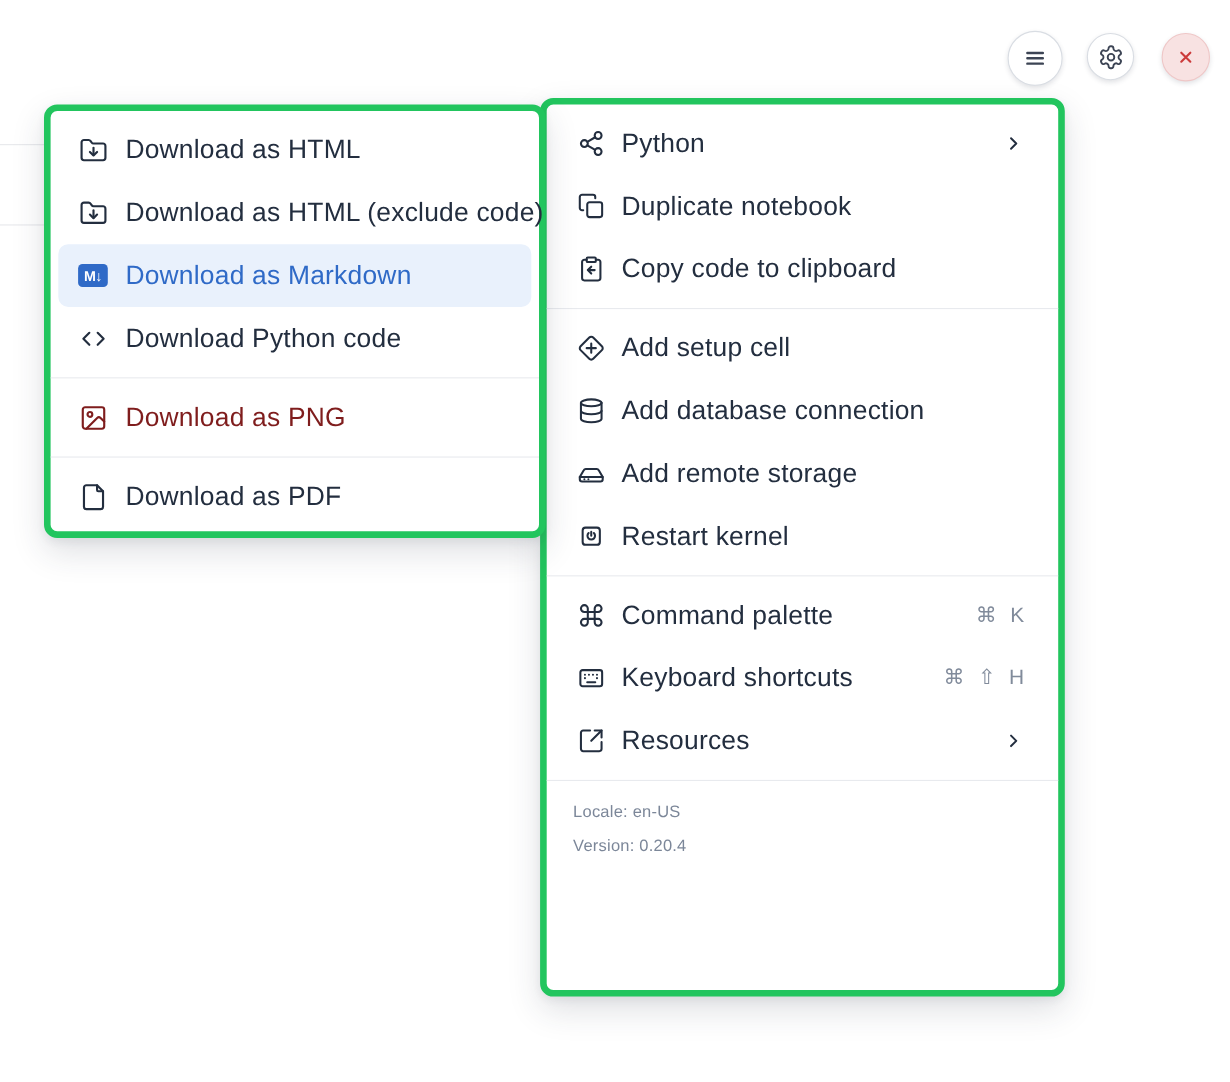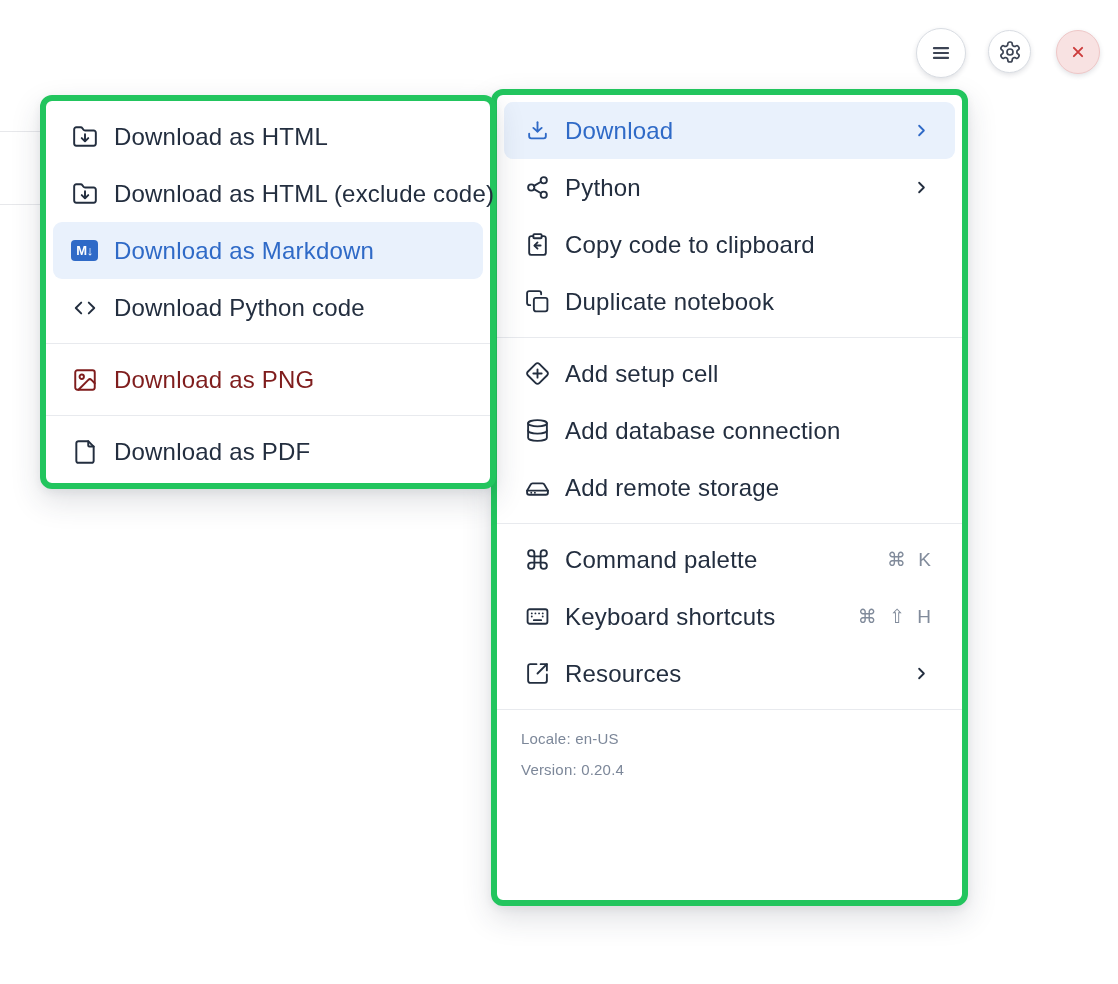--- a/index.html
+++ b/index.html
@@ -94,35 +94,20 @@
   <button class="circle-btn close-btn">
     <span class="icon">
       <svg width="22" height="22" viewBox="0 0 24 24" fill="none" stroke="currentColor" stroke-width="2.1" stroke-linecap="round">
           <path d="M7.5 7.5l9 9M16.5 7.5l-9 9"></path>
         </svg>
     </span>
   </button>
 
   <nav class="menu-panel main-menu">
 
-    <div class="menu-row highlight">
-      <span class="icon">
-        <svg width="25" height="25" viewBox="0 0 24 24" fill="none" stroke="currentColor" stroke-width="1.8" stroke-linecap="round" stroke-linejoin="round">
-            <path d="M12 4v9"></path>
-            <path d="m8 9.5 4 3.5 4-3.5"></path>
-            <path d="M4 15v2.5a2 2 0 0 0 2 2h12a2 2 0 0 0 2-2V15"></path>
-          </svg>
-      </span>
-      <span class="label">Download</span>
-      <span class="chevron">
-        <svg width="19" height="19" viewBox="0 0 24 24" fill="none" stroke="currentColor" stroke-width="2.3" stroke-linecap="round" stroke-linejoin="round">
-            <path d="m9 18 6-6-6-6"></path>
-          </svg>
-      </span>
-    </div>
 
     <div class="menu-row">
       <span class="icon">
         <svg width="25" height="25" viewBox="0 0 24 24" fill="none" stroke="currentColor" stroke-width="1.8" stroke-linecap="round" stroke-linejoin="round">
             <circle cx="18" cy="5" r="3"></circle>
             <circle cx="6" cy="12" r="3"></circle>
             <circle cx="18" cy="19" r="3"></circle>
             <path d="m8.59 13.51 6.83 3.98M15.41 6.51l-6.82 3.98"></path>
           </svg>
       </span>
@@ -131,39 +116,39 @@
         <svg width="19" height="19" viewBox="0 0 24 24" fill="none" stroke="currentColor" stroke-width="2.3" stroke-linecap="round" stroke-linejoin="round">
             <path d="m9 18 6-6-6-6"></path>
           </svg>
       </span>
     </div>
 
 
     <div class="menu-row">
       <span class="icon">
         <svg width="25" height="25" viewBox="0 0 24 24" fill="none" stroke="currentColor" stroke-width="1.8" stroke-linecap="round" stroke-linejoin="round">
+            <rect width="13" height="13" x="8.5" y="8.5" rx="2"></rect>
+            <path d="M5 15.5H4a2 2 0 0 1-2-2V4a2 2 0 0 1 2-2h9.5a2 2 0 0 1 2 2v1"></path>
+          </svg>
+      </span>
+      <span class="label">Duplicate notebook</span>
+    </div>
+
+    <div class="menu-row">
+      <span class="icon">
+        <svg width="25" height="25" viewBox="0 0 24 24" fill="none" stroke="currentColor" stroke-width="1.8" stroke-linecap="round" stroke-linejoin="round">
             <rect width="8" height="4" x="8" y="2" rx="1"></rect>
             <path d="M8 4H6a2 2 0 0 0-2 2v14a2 2 0 0 0 2 2h12a2 2 0 0 0 2-2V6a2 2 0 0 0-2-2h-2"></path>
             <path d="M15 13H9.5"></path>
             <path d="m12 10-3 3 3 3"></path>
           </svg>
       </span>
       <span class="label">Copy code to clipboard</span>
     </div>
 
-    <div class="menu-row">
-      <span class="icon">
-        <svg width="25" height="25" viewBox="0 0 24 24" fill="none" stroke="currentColor" stroke-width="1.8" stroke-linecap="round" stroke-linejoin="round">
-            <rect width="13" height="13" x="8.5" y="8.5" rx="2"></rect>
-            <path d="M5 15.5H4a2 2 0 0 1-2-2V4a2 2 0 0 1 2-2h9.5a2 2 0 0 1 2 2v1"></path>
-          </svg>
-      </span>
-      <span class="label">Duplicate notebook</span>
-    </div>
-
     <div class="divider"></div>
 
     <div class="menu-row">
       <span class="icon">
         <svg width="25" height="25" viewBox="0 0 24 24" fill="none" stroke="currentColor" stroke-width="1.8" stroke-linecap="round" stroke-linejoin="round">
             <path d="M2.7 10.3a2.41 2.41 0 0 0 0 3.41l7.59 7.59a2.41 2.41 0 0 0 3.41 0l7.59-7.59a2.41 2.41 0 0 0 0-3.41L13.7 2.71a2.41 2.41 0 0 0-3.41 0Z"></path>
             <path d="M12 8v8M8 12h8"></path>
           </svg>
       </span>
       <span class="label">Add setup cell</span>
@@ -184,20 +169,30 @@
       <span class="icon">
         <svg width="25" height="25" viewBox="0 0 24 24" fill="none" stroke="currentColor" stroke-width="1.8" stroke-linecap="round" stroke-linejoin="round">
             <path d="M22 15H2"></path>
             <path d="M5.45 9.11 2 15v2a2 2 0 0 0 2 2h16a2 2 0 0 0 2-2v-2l-3.45-5.89A2 2 0 0 0 16.76 8H7.24a2 2 0 0 0-1.79 1.11Z"></path>
             <path d="M6 17h.01M9.5 17h.01"></path>
           </svg>
       </span>
       <span class="label">Add remote storage</span>
     </div>
 
+    <div class="menu-row">
+      <span class="icon">
+        <svg width="25" height="25" viewBox="0 0 24 24" fill="none" stroke="currentColor" stroke-width="1.8" stroke-linecap="round" stroke-linejoin="round">
+            <rect x="4.5" y="4.5" width="15" height="15" rx="2.5"></rect>
+            <path d="M12 8.2v3.3"></path>
+            <path d="M9.7 9.2a3.3 3.3 0 1 0 4.6 0"></path>
+          </svg>
+      </span>
+      <span class="label">Restart kernel</span>
+    </div>
 
     <div class="divider"></div>
 
     <div class="menu-row">
       <span class="icon">
         <svg width="25" height="25" viewBox="0 0 24 24" fill="none" stroke="currentColor" stroke-width="1.8" stroke-linecap="round" stroke-linejoin="round">
             <path d="M15 6v12a3 3 0 1 0 3-3H6a3 3 0 1 0 3 3V6a3 3 0 1 0-3 3h12a3 3 0 1 0-3-3"></path>
           </svg>
       </span>
       <span class="label">Command palette</span>

